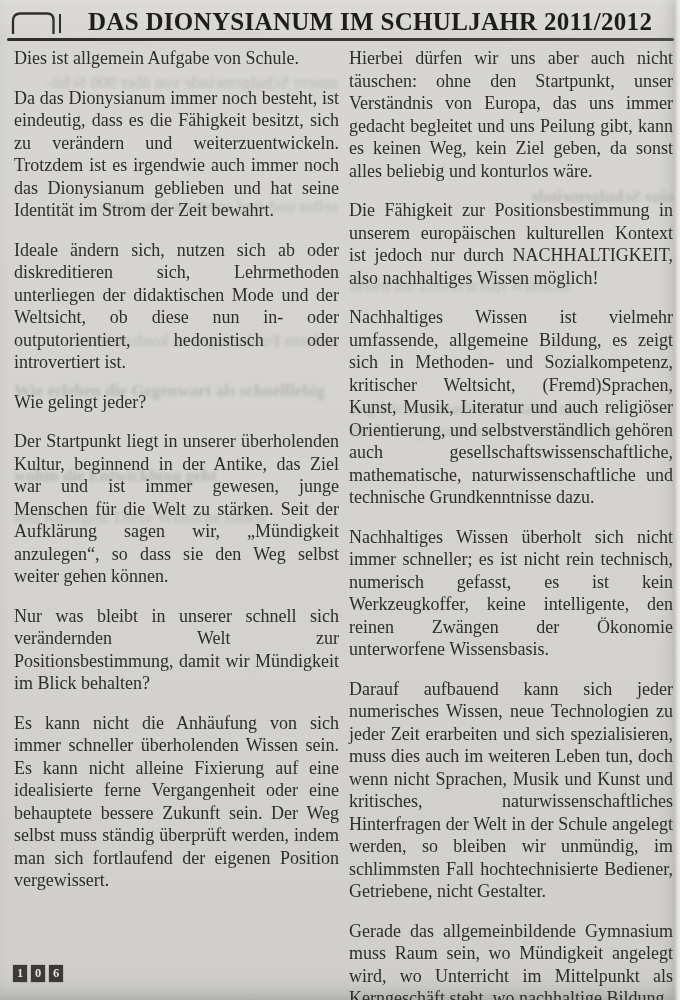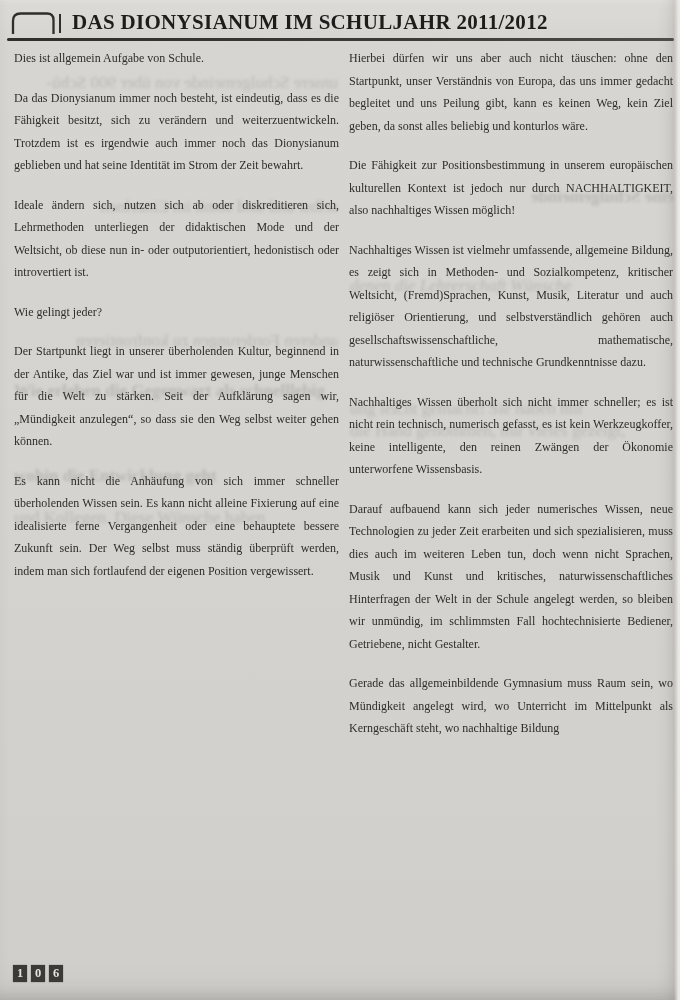--- a/index.html
+++ b/index.html
@@ -20,31 +20,31 @@
     position:absolute;right:0;top:0;width:6px;height:100%;
     background:linear-gradient(to right,rgba(233,232,229,0),#e9e8e5 70%);
   }
   
   .hdr{
     position:absolute;left:10px;top:7px;width:660px;height:30px;
     display:flex;align-items:center;gap:10px;
   }
   .tab-icon{flex:0 0 auto;display:block;margin-top:2px;}
   .title{
-    margin:0;font-size:21px;font-weight:700;letter-spacing:.3px;
+    margin:16px;font-size:25px;font-weight:700;letter-spacing:.3px;
     color:#1e1d1b;white-space:nowrap;
   }
   .hdr-rule{
     position:absolute;left:7px;top:38px;width:667px;height:2.5px;border-radius:2px;
     background:linear-gradient(to right,#2f2e2a,#3c3b37 60%,#4e4d48);
   }
   
   .col{
     position:absolute;top:47px;width:325px;
-    font-size:12px;line-height:22.5px;color:#2e2d2b;
+    font-size:18px;line-height:22.5px;color:#2e2d2b;
     text-align:justify;text-justify:inter-word;
     hyphens:auto;-webkit-hyphens:auto;
   }
   .col-left{left:14px;}
   .col-right{left:349px;width:324px;}
   .para{margin:0 0 17px 0;}
   
   .ghost-layer{position:absolute;inset:0;pointer-events:none;}
   .ghost{
     position:absolute;width:324px;white-space:nowrap;overflow:hidden;
@@ -91,20 +91,21 @@
   </div>
   <div class="hdr-rule"></div>
 
   <main>
     <section class="col col-left" id="col-left">
         <p class="para" lang="de">Dies ist allgemein Aufgabe von Schule.</p>
         <p class="para" lang="de">Da das Dionysianum immer noch besteht, ist eindeutig, dass es die Fähigkeit besitzt, sich zu verändern und weiterzuentwickeln. Trotzdem ist es irgendwie auch immer noch das Dionysianum geblieben und hat seine Identität im Strom der Zeit bewahrt.</p>
         <p class="para" lang="de">Ideale ändern sich, nutzen sich ab oder diskreditieren sich, Lehrmethoden unterliegen der didaktischen Mode und der Weltsicht, ob diese nun in- oder outputorientiert, hedonistisch oder introvertiert ist.</p>
         <p class="para" lang="de">Wie gelingt jeder?</p>
         <p class="para" lang="de">Der Startpunkt liegt in unserer überholenden Kultur, beginnend in der Antike, das Ziel war und ist immer gewesen, junge Menschen für die Welt zu stärken. Seit der Aufklärung sagen wir, „Mündigkeit anzulegen“, so dass sie den Weg selbst weiter gehen können.</p>
+        <p class="para" lang="de">Nur was bleibt in unserer schnell sich verändernden Welt zur Positionsbestimmung, damit wir Mündigkeit im Blick behalten?</p>
         <p class="para" lang="de">Es kann nicht die Anhäufung von sich immer schneller überholenden Wissen sein. Es kann nicht alleine Fixierung auf eine idealisierte ferne Vergangenheit oder eine behauptete bessere Zukunft sein. Der Weg selbst muss ständig überprüft werden, indem man sich fortlaufend der eigenen Position vergewissert.</p>
       </section>
     <section class="col col-right" id="col-right">
         <p class="para" lang="de">Hierbei dürfen wir uns aber auch nicht täuschen: ohne den Startpunkt, unser Verständnis von Europa, das uns immer gedacht begleitet und uns Peilung gibt, kann es keinen Weg, kein Ziel geben, da sonst alles beliebig und konturlos wäre.</p>
         <p class="para" lang="de">Die Fähigkeit zur Positionsbestimmung in unserem europäischen kulturellen Kontext ist jedoch nur durch NACHHALTIGKEIT, also nachhaltiges Wissen möglich!</p>
         <p class="para" lang="de">Nachhaltiges Wissen ist vielmehr umfassende, allgemeine Bildung, es zeigt sich in Methoden- und Sozialkompetenz, kritischer Weltsicht, (Fremd)Sprachen, Kunst, Musik, Literatur und auch religiöser Orientierung, und selbstverständlich gehören auch gesellschaftswissenschaftliche, mathematische, naturwissenschaftliche und technische Grundkenntnisse dazu.</p>
         <p class="para" lang="de">Nachhaltiges Wissen überholt sich nicht immer schneller; es ist nicht rein technisch, numerisch gefasst, es ist kein Werkzeugkoffer, keine intelligente, den reinen Zwängen der Ökonomie unterworfene Wissensbasis.</p>
         <p class="para" lang="de">Darauf aufbauend kann sich jeder numerisches Wissen, neue Technologien zu jeder Zeit erarbeiten und sich spezialisieren, muss dies auch im weiteren Leben tun, doch wenn nicht Sprachen, Musik und Kunst und kritisches, naturwissenschaftliches Hinterfragen der Welt in der Schule angelegt werden, so bleiben wir unmündig, im schlimmsten Fall hochtechnisierte Bediener, Getriebene, nicht Gestalter.</p>
         <p class="para" lang="de">Gerade das allgemeinbildende Gymnasium muss Raum sein, wo Mündigkeit angelegt wird, wo Unterricht im Mittelpunkt als Kerngeschäft steht, wo nachhaltige Bildung</p>
       </section>

